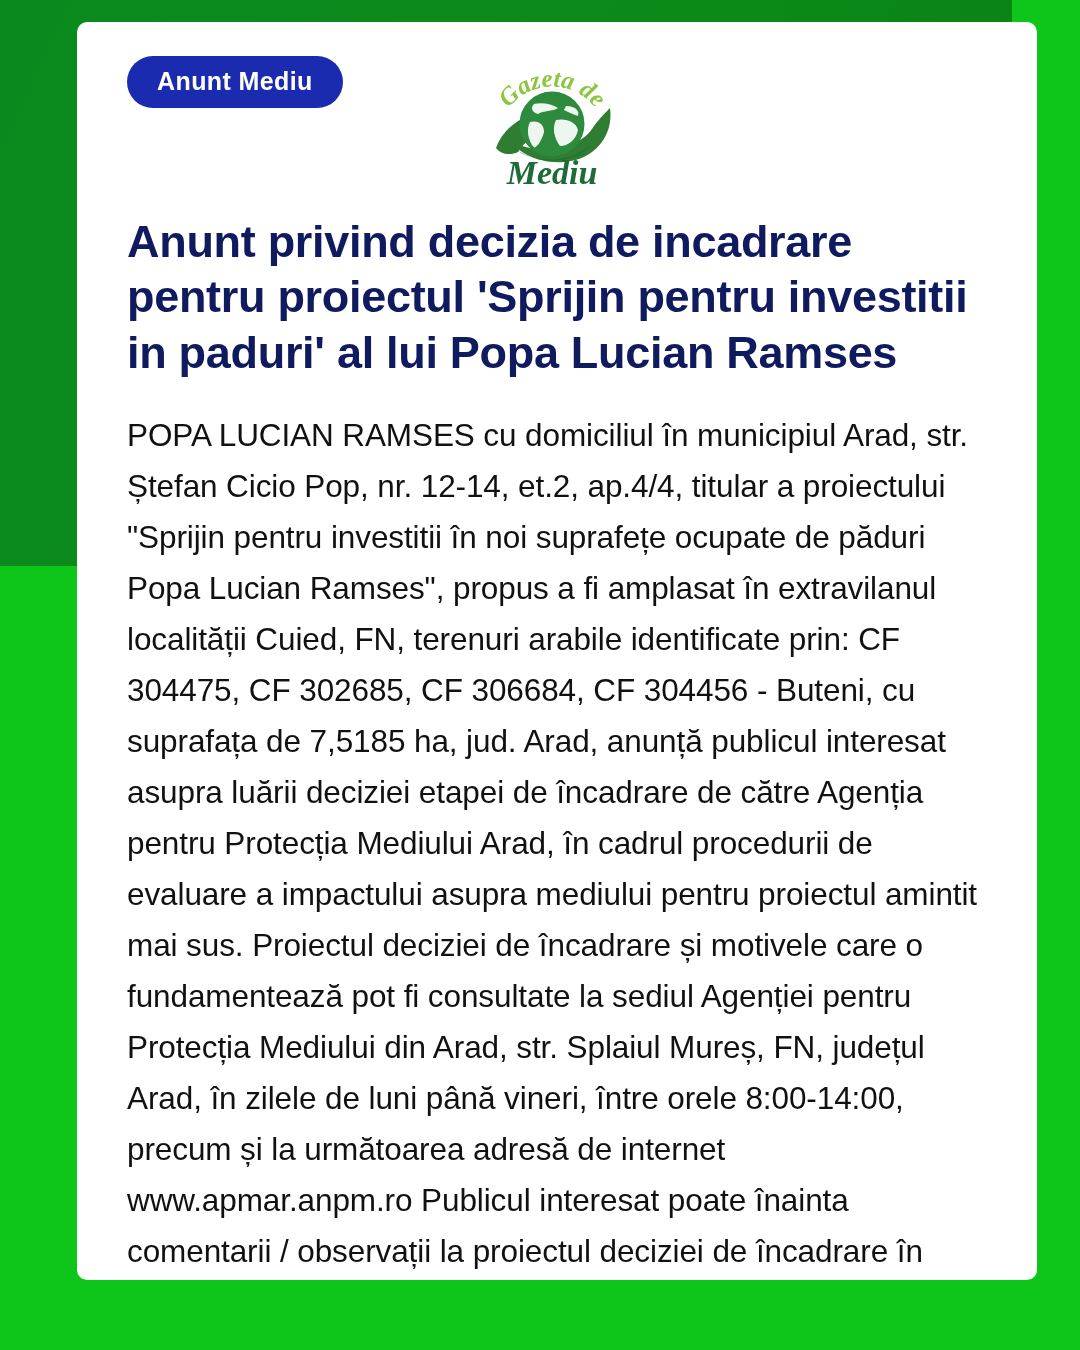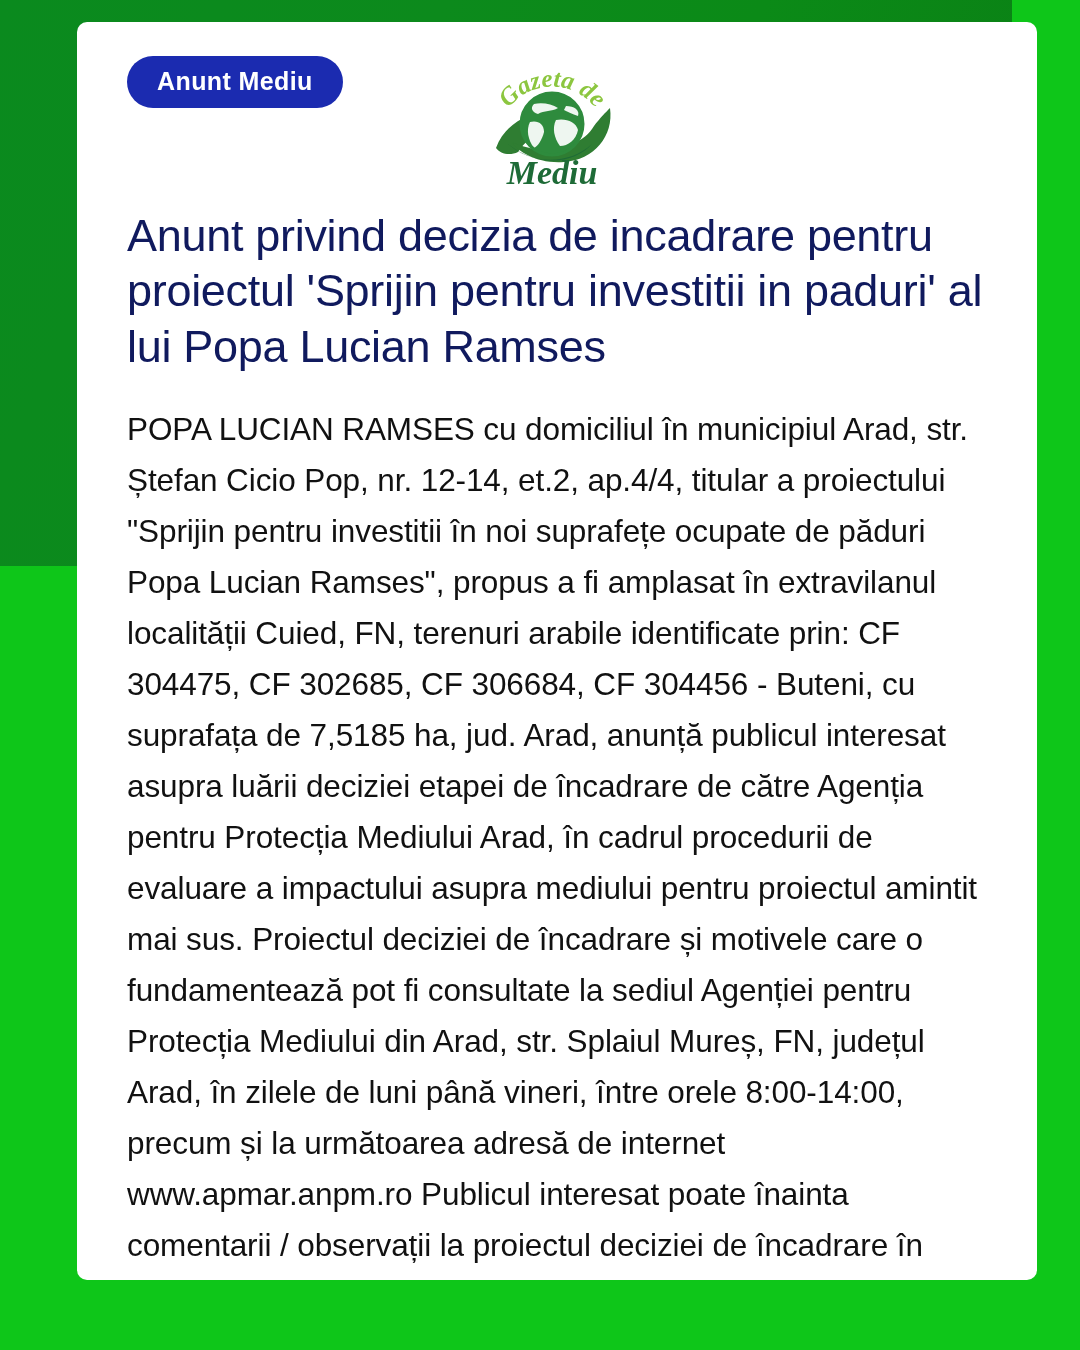--- a/index.html
+++ b/index.html
@@ -82,24 +82,24 @@
     position: absolute;
     left: 355px;
     top: -4px;
     width: 140px;
     height: 140px;
   }
   #logo svg { display:block; width:140px; height:140px; }
 
   
   #title {
-    margin-top: 12px;
+    margin-top: 18px;
     color: #101a5e;
     font-size: 45px;
-    font-weight: 400;
+    font-weight: 700;
     line-height: 1.23;
     letter-spacing: -0.3px;
     font-stretch: condensed;
   }
 
   
   #body-text {
     margin-top: 30px;
     color: #111111;
     font-size: 31.5px;

